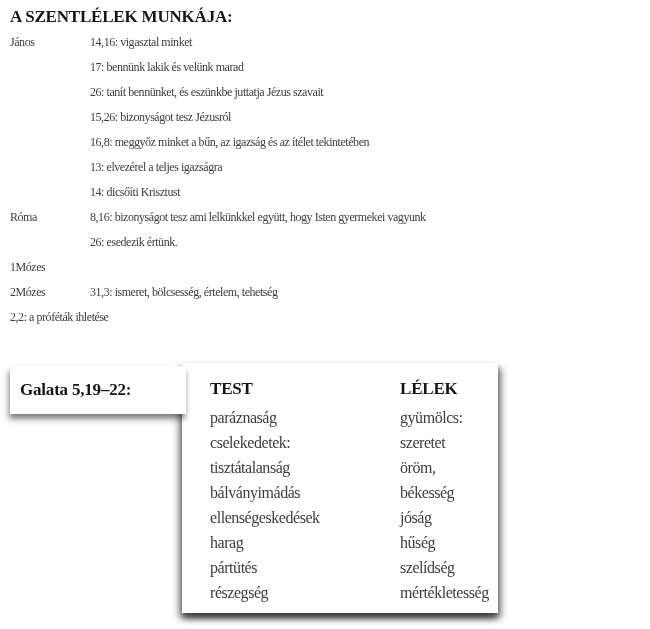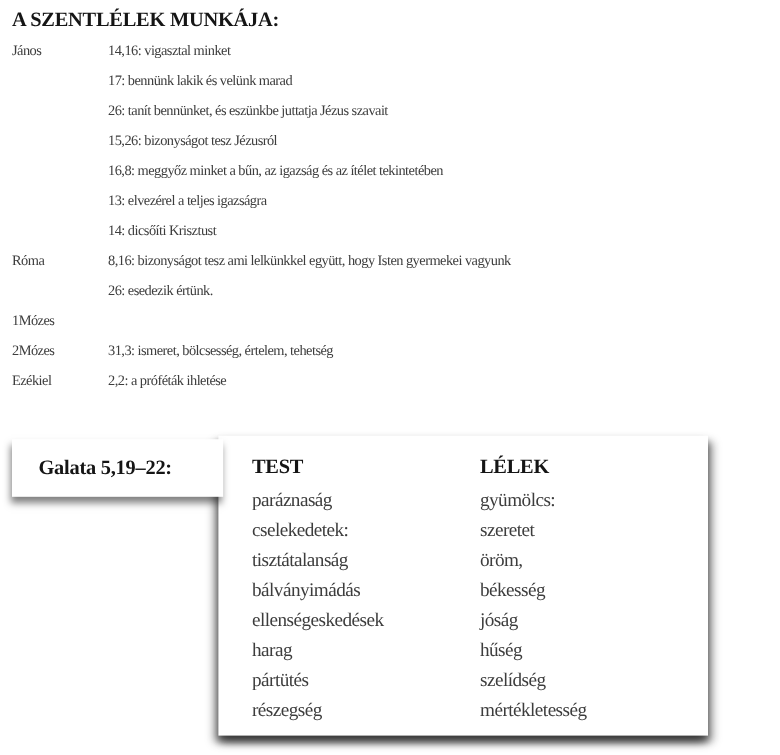--- a/index.html
+++ b/index.html
@@ -42,33 +42,33 @@
     box-sizing: border-box;
   }
   .label-card {
     left: 10px;
     top: 366px;
     width: 176px;
     height: 48px;
     z-index: 2;
     display: flex;
     align-items: center;
-    padding-left: 22px;
+    padding-left: 10px;
     box-shadow: -1px 5px 6px rgba(0,0,0,0.50);
   }
   .galata-label {
     font-size: 17px;
     font-weight: bold;
     color: var(--heading, #151515);
     letter-spacing: -0.2px;
   }
   .columns-card {
     left: 182px;
     top: 363px;
-    width: 408px;
+    width: 316px;
     height: 250px;
     z-index: 1;
     padding: 13px 0 0 28px;
     box-shadow: -4px 5px 7px rgba(0,0,0,0.35),
                  4px 5px 7px rgba(0,0,0,0.35),
                  0 5px 6px rgba(0,0,0,0.50);
   }
   .cols {
     display: grid;
     grid-template-columns: 190px 1fr;
@@ -134,21 +134,20 @@
         <span class="ref-text">26: esedezik értünk.</span>
       </div>
       <div class="ref-row">
         <span class="book">1Mózes</span>
       </div>
       <div class="ref-row">
         <span class="book">2Mózes</span>
         <span class="ref-text">31,3: ismeret, bölcsesség, értelem, tehetség</span>
       </div>
       <div class="ref-row">
-        <span class="book">Ezékiel</span>
         <span class="ref-text">2,2: a próféták ihletése</span>
       </div>
     </div>
 
   <div class="card label-card">
     <span class="galata-label">Galata 5,19–22:</span>
   </div>
 
   <div class="card columns-card">
     <div class="cols">

